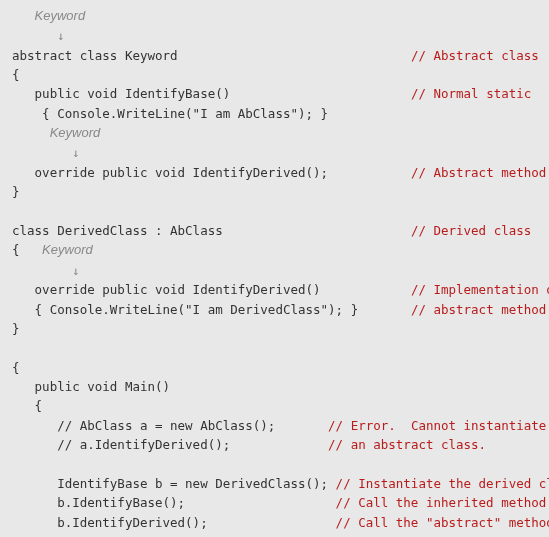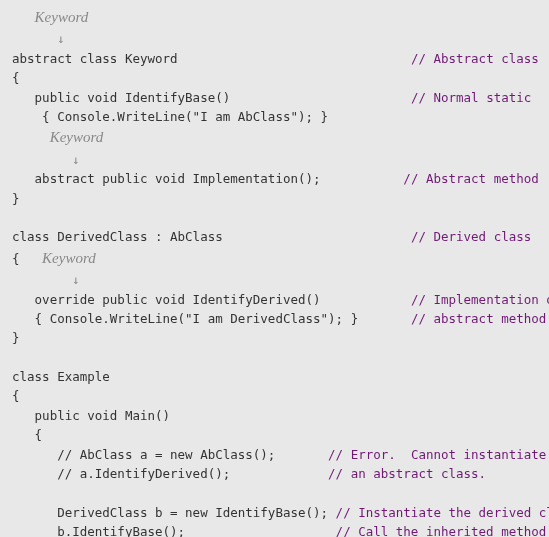--- a/index.html
+++ b/index.html
@@ -9,67 +9,66 @@
     font-size: 12.5px;
     line-height: 1.55;
     color: #333;
     padding: 6px 12px 12px 12px;
     width: 549px;
   }
   .line { white-space: pre; min-height: 1.55em; }
   .anno {
     color: #888;
     font-style: italic;
-    font-family: Liberation Serif, serif;
-    font-size: 15px;
+    font-family: Liberation Sans, sans-serif;
+    font-size: 13px;
   }
   .arrow {
     color: #888;
     font-style: normal;
     font-size: 12px;
   }
-  .cmt { color: #701a75; }
+  .cmt { color: #b91c1c; }
 </style>
 </head>
 <body>
 
 <div>
 
 <div class="line">   <span class="anno">Keyword</span></div>
 <div class="line">      <span class="arrow">↓</span></div>
 
 <div class="line"><span>abstract class Keyword</span>                               <span class="cmt">// Abstract class</span></div>
 <div class="line"><span>{</span></div>
 <div class="line"><span>   public void IdentifyBase()</span>                        <span class="cmt">// Normal static</span></div>
 <div class="line"><span>    { Console.WriteLine("I am AbClass"); }</span></div>
 
 <div class="line">     <span class="anno">Keyword</span></div>
 <div class="line">        <span class="arrow">↓</span></div>
 
-<div class="line"><span>   abstract public void Implementation();</span>           <span class="cmt">// Abstract method</span></div>
+<div class="line"><span>   override public void IdentifyDerived();</span>           <span class="cmt">// Abstract method</span></div>
 <div class="line"><span>}</span></div>
 
 <div class="line"> </div>
 
 <div class="line"><span>class DerivedClass : AbClass</span>                         <span class="cmt">// Derived class</span></div>
 <div class="line"><span>{</span>   <span class="anno">Keyword</span></div>
 <div class="line">        <span class="arrow">↓</span></div>
 
 <div class="line"><span>   override public void IdentifyDerived()</span>            <span class="cmt">// Implementation of</span></div>
 <div class="line"><span>   { Console.WriteLine("I am DerivedClass"); }</span>       <span class="cmt">// abstract method</span></div>
 <div class="line"><span>}</span></div>
 
 <div class="line"> </div>
 
-<div class="line"><span>class Example</span></div>
 <div class="line"><span>{</span></div>
 <div class="line"><span>   public void Main()</span></div>
 <div class="line"><span>   {</span></div>
 <div class="line"><span>      // AbClass a = new AbClass();</span>       <span class="cmt">// Error.  Cannot instantiate</span></div>
 <div class="line"><span>      // a.IdentifyDerived();</span>             <span class="cmt">// an abstract class.</span></div>
 
 <div class="line"> </div>
 
-<div class="line"><span>      DerivedClass b = new IdentifyBase();</span> <span class="cmt">// Instantiate the derived class.</span></div>
+<div class="line"><span>      IdentifyBase b = new DerivedClass();</span> <span class="cmt">// Instantiate the derived class.</span></div>
 <div class="line"><span>      b.IdentifyBase();</span>                    <span class="cmt">// Call the inherited method.</span></div>
 <div class="line"><span>      b.IdentifyDerived();</span>                 <span class="cmt">// Call the "abstract" method.</span></div>
 
 </div>
 
 </body></html>

